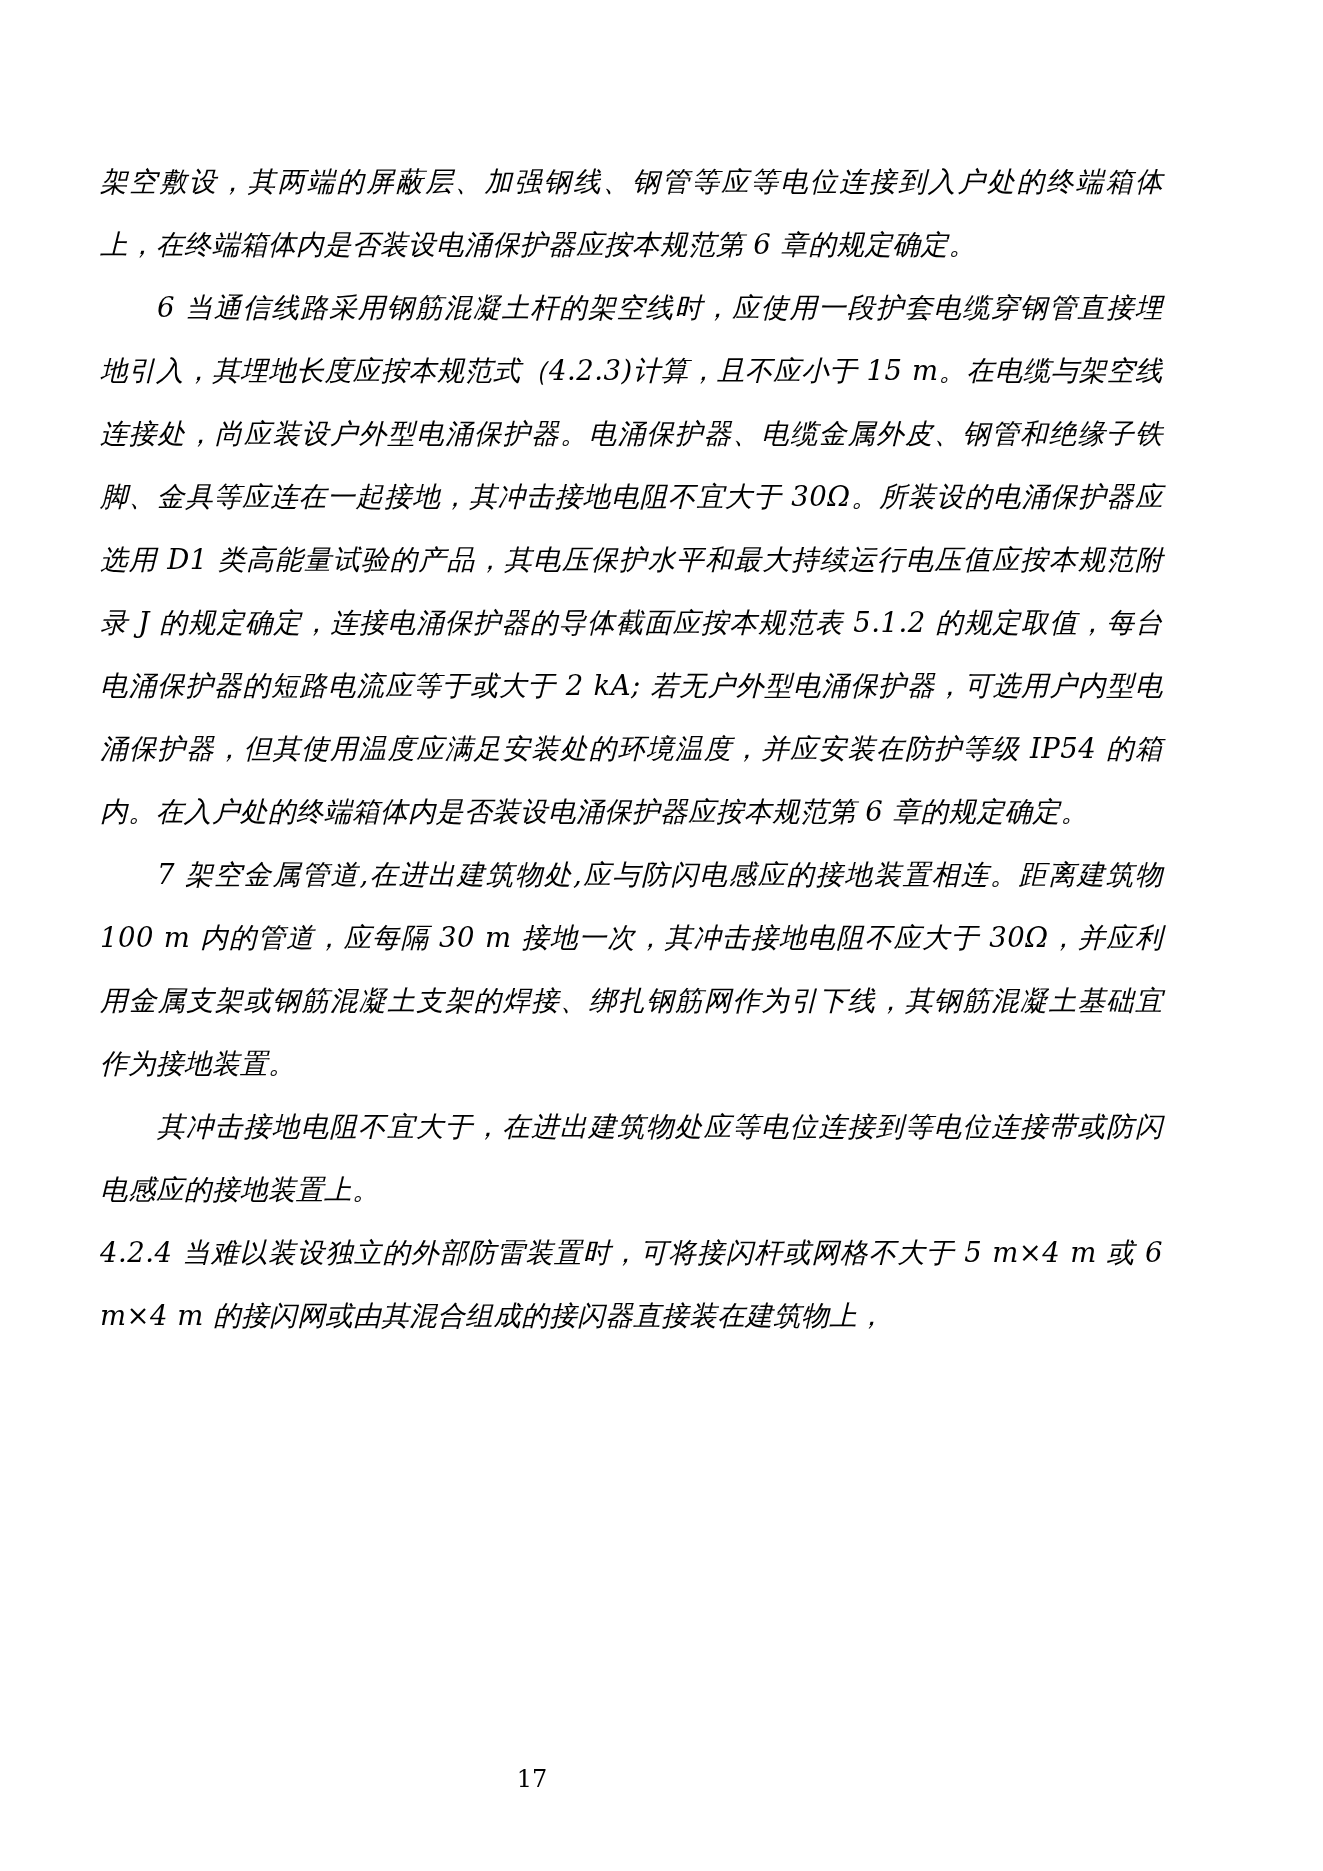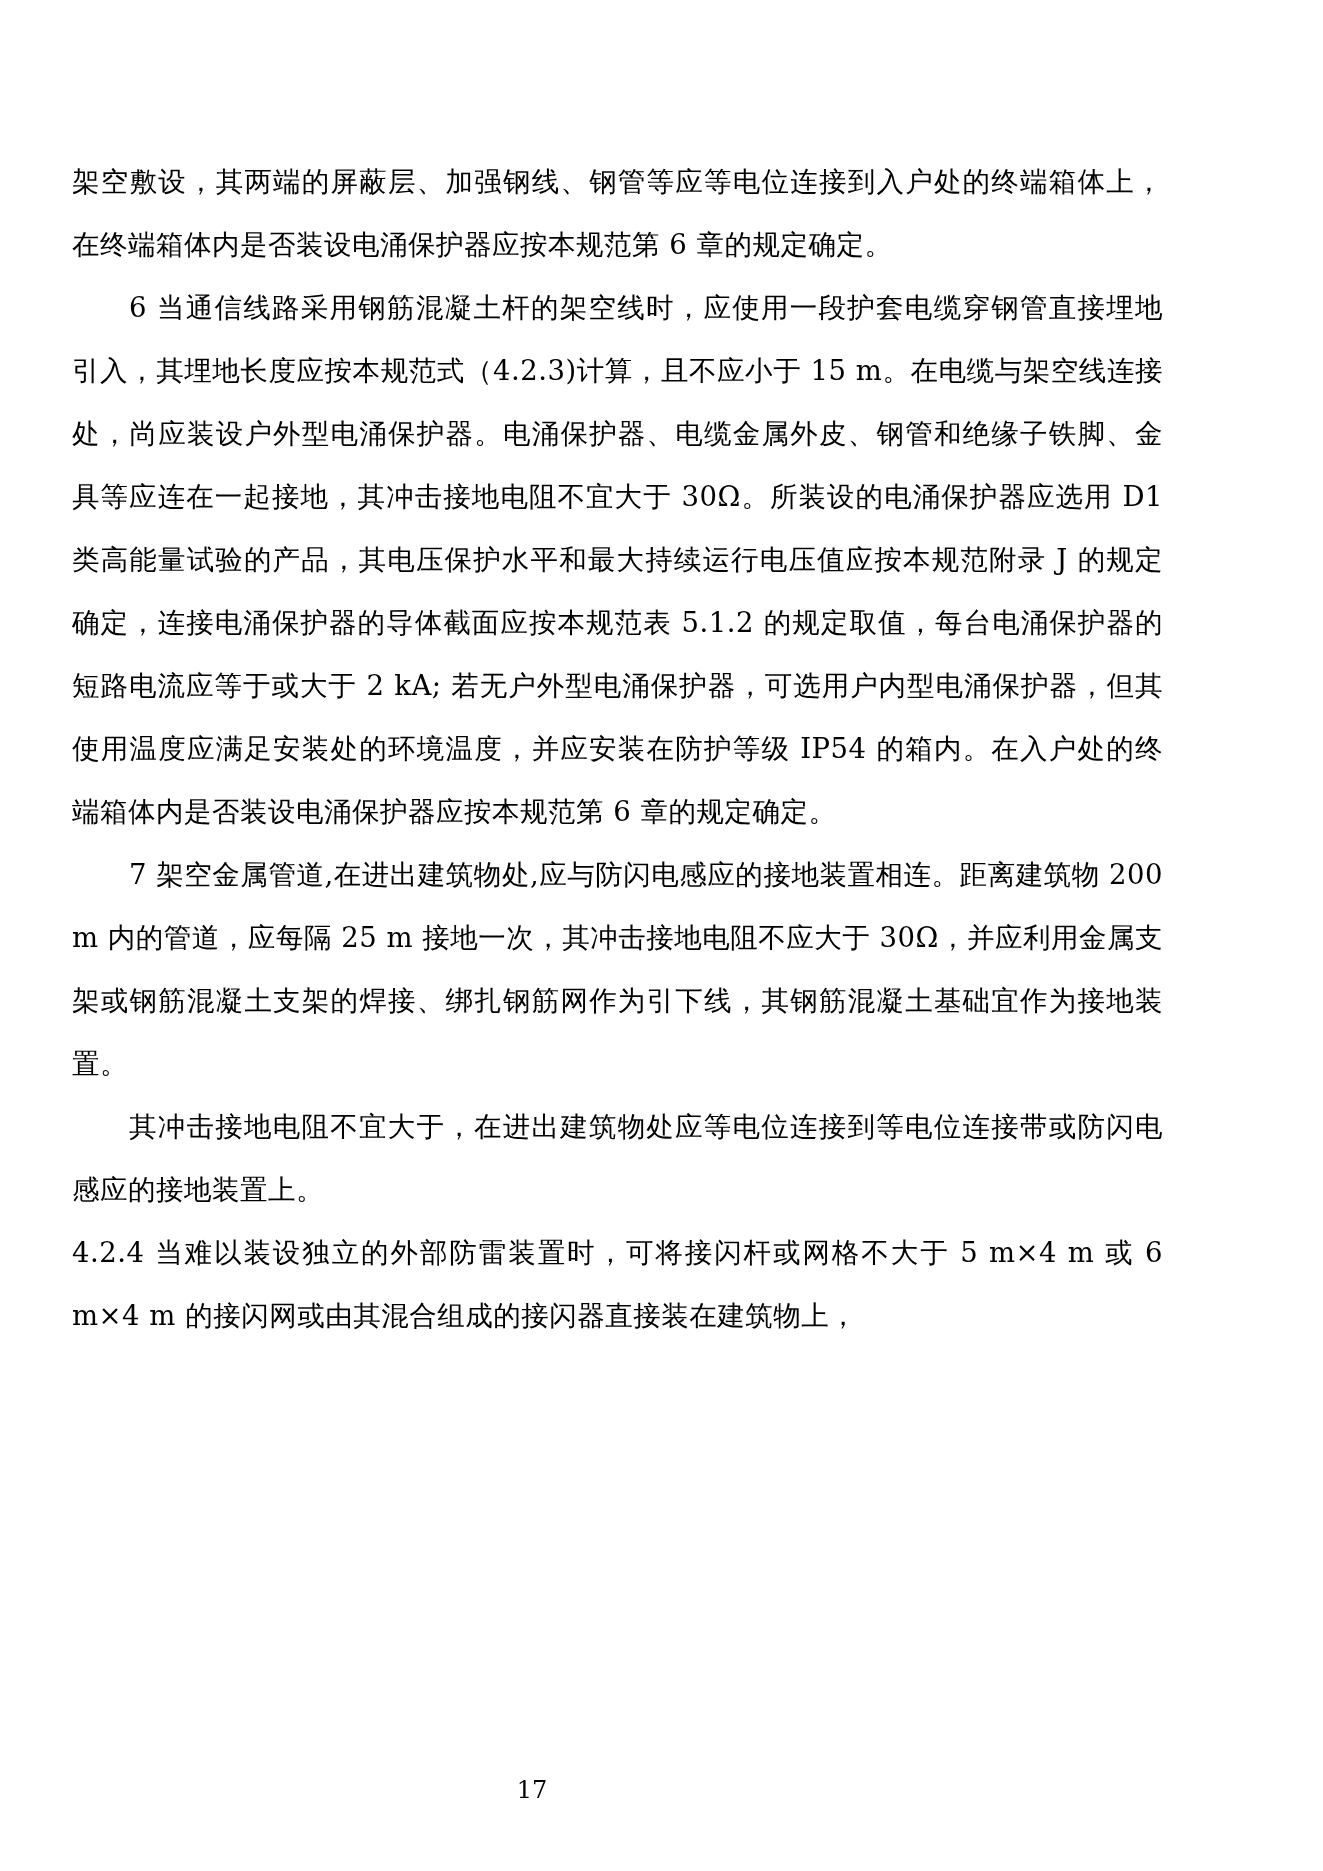--- a/index.html
+++ b/index.html
@@ -14,54 +14,55 @@
     color: #000000;
     position: relative;
     overflow: hidden;
   }
   .page {
     position: absolute;
     left: 0; top: 0;
     width: 1323px;
     height: 1871px;
     box-sizing: border-box;
-    padding: 150px 160px 60px 72px;
+    padding: 150px 160px 60px 100px;
+    font-style: italic;
   }
   .body-text {
     font-size: 27.5px;
     line-height: 63px;
     text-align: justify;
     text-justify: inter-ideograph;
     letter-spacing: 0.5px;
   }
   .para {
     margin: 0;
     padding: 0;
     text-indent: 0;
   }
   .para.indent {
     text-indent: 57px;
   }
   .page-number {
     position: absolute;
-    bottom: 67px;
+    bottom: 78px;
     left: 0;
     width: 1064px;
     text-align: center;
     font-size: 24px;
     font-family: "DejaVu Serif", "Liberation Serif", serif;
     color: #000000;
   }
 </style>
 </head>
 <body>
 
 <div class="page">
   <div class="body-text">
     <p class="para">架空敷设，其两端的屏蔽层、加强钢线、钢管等应等电位连接到入户处的终端箱体上，在终端箱体内是否装设电涌保护器应按本规范第 6 章的规定确定。</p>
     <p class="para indent">6 当通信线路采用钢筋混凝土杆的架空线时，应使用一段护套电缆穿钢管直接埋地引入，其埋地长度应按本规范式（4.2.3)计算，且不应小于 15 m。在电缆与架空线连接处，尚应装设户外型电涌保护器。电涌保护器、电缆金属外皮、钢管和绝缘子铁脚、金具等应连在一起接地，其冲击接地电阻不宜大于 30Ω。所装设的电涌保护器应选用 D1 类高能量试验的产品，其电压保护水平和最大持续运行电压值应按本规范附录 J 的规定确定，连接电涌保护器的导体截面应按本规范表 5.1.2 的规定取值，每台电涌保护器的短路电流应等于或大于 2 kA; 若无户外型电涌保护器，可选用户内型电涌保护器，但其使用温度应满足安装处的环境温度，并应安装在防护等级 IP54 的箱内。在入户处的终端箱体内是否装设电涌保护器应按本规范第 6 章的规定确定。</p>
-    <p class="para indent">7 架空金属管道,在进出建筑物处,应与防闪电感应的接地装置相连。距离建筑物 200 m 内的管道，应每隔 25 m 接地一次，其冲击接地电阻不应大于 30Ω，并应利用金属支架或钢筋混凝土支架的焊接、绑扎钢筋网作为引下线，其钢筋混凝土基础宜作为接地装置。</p>
+    <p class="para indent">7 架空金属管道,在进出建筑物处,应与防闪电感应的接地装置相连。距离建筑物 100 m 内的管道，应每隔 30 m 接地一次，其冲击接地电阻不应大于 30Ω，并应利用金属支架或钢筋混凝土支架的焊接、绑扎钢筋网作为引下线，其钢筋混凝土基础宜作为接地装置。</p>
     <p class="para indent">其冲击接地电阻不宜大于，在进出建筑物处应等电位连接到等电位连接带或防闪电感应的接地装置上。</p>
     <p class="para">4.2.4 当难以装设独立的外部防雷装置时，可将接闪杆或网格不大于 5 m×4 m 或 6 m×4 m 的接闪网或由其混合组成的接闪器直接装在建筑物上，</p>
   </div>
 </div>
 
 <div class="page-number">17</div>
 
 </body></html>

